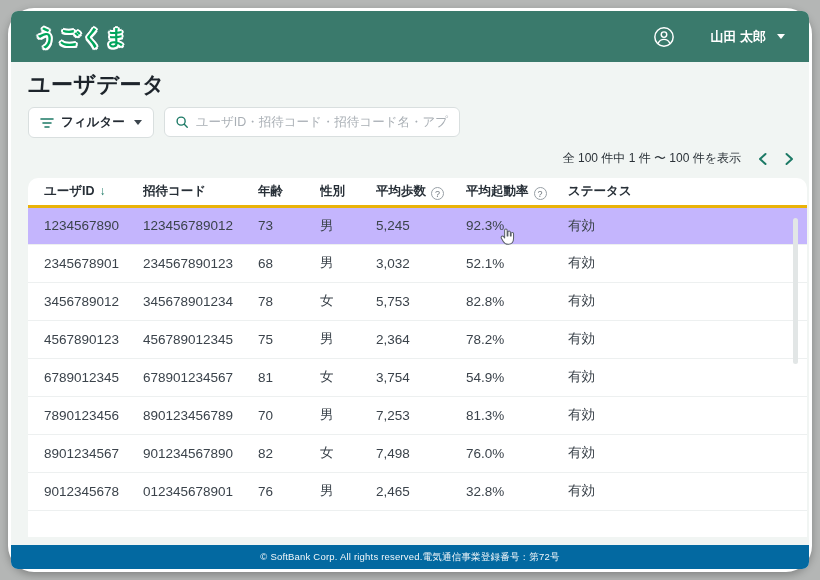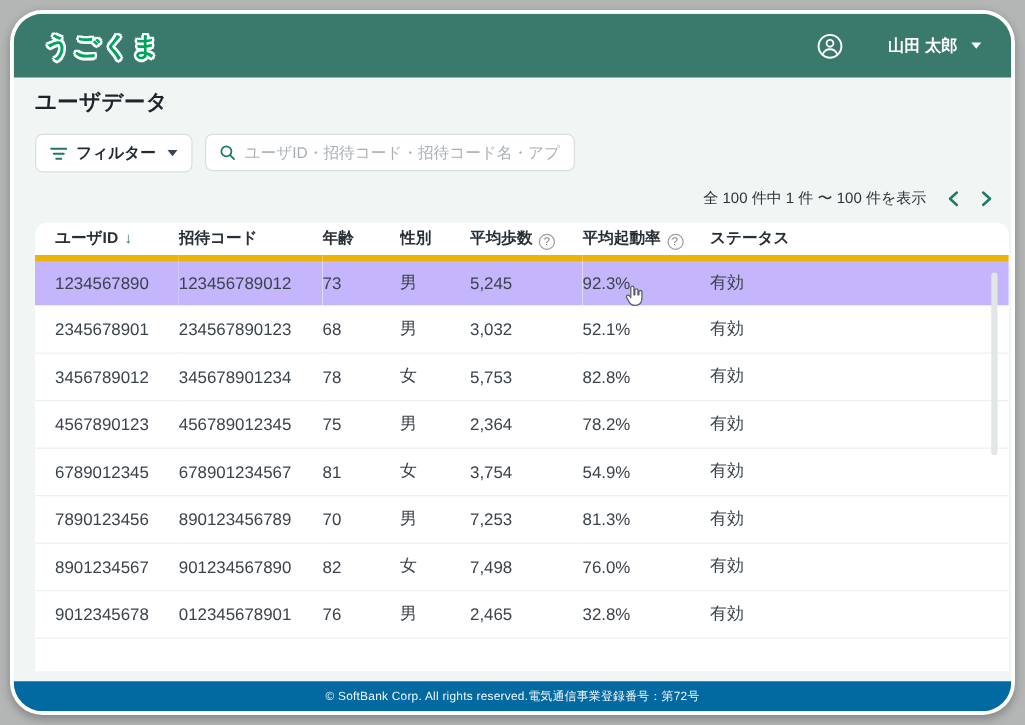--- a/index.html
+++ b/index.html
@@ -9,21 +9,21 @@
     font-family:"Liberation Sans","DejaVu Sans",sans-serif;
     position:relative;
     overflow:hidden;
   }
   .window {
     position:absolute; left:8px; top:8px; width:804px; height:564px;
     background:#ffffff; border-radius:26px; padding:3px;
     box-shadow:0 3px 8px rgba(0,0,0,.28);
   }
   .window-inner {
-    width:100%; height:100%; border-radius:23px; overflow:hidden;
+    width:100%; height:100%; border-radius:7px; overflow:hidden;
     background:#f1f5f3; position:relative;
   }
   
   .appbar {
     position:absolute; left:0; top:0; right:0; height:51px;
     background:#3a7a6c; display:flex; align-items:center;
     justify-content:space-between; padding:0 24px;
   }
   .logo {
     font-size:21px; font-weight:800; letter-spacing:2px; color:#00a55c;
@@ -34,21 +34,21 @@
   .user-menu .name { font-size:13px; font-weight:600;margin-left:28px; }
   .caret-down {
     width:0; height:0; border-left:4.5px solid transparent;
     border-right:4.5px solid transparent; border-top:5.5px solid #fff;
     margin-left:4px;
   }
   
   .content { position:absolute; left:0; top:51px; right:0; bottom:24px; }
   .page-title {
     position:absolute; left:17px; top:8px;
-    font-size:17px; font-weight:700; color:#1d242b; letter-spacing:.5px;
+    font-size:22px; font-weight:700; color:#1d242b; letter-spacing:.5px;
   }
   .filter-row { position:absolute; left:17px; top:45px; display:flex; gap:10px; }
   .btn-filter {
     height:31px; padding:0 11px; background:#fff; border:1px solid #d9dfdf;
     border-radius:6px; display:flex; align-items:center; gap:7px; cursor:pointer;
   }
   .btn-filter .lbl { font-size:12.5px; font-weight:700; color:#242b33; }
   .btn-filter .caret {
     width:0; height:0; border-left:4px solid transparent;
     border-right:4px solid transparent; border-top:5px solid #3c454d; margin-left:2px;
@@ -69,21 +69,21 @@
   .pg-chevron { cursor:pointer; display:flex; align-items:center; }
   
   .table-card {
     position:absolute; left:17px; right:2px; top:116px; bottom:8px;
     background:#fff; border-radius:10px 10px 0 0; overflow:hidden;
   }
   table { width:100%; border-collapse:collapse; table-layout:fixed; }
   th, td { text-align:left; font-weight:400; white-space:nowrap; overflow:hidden; }
   thead th {
     height:28px; font-size:12.5px; font-weight:700; color:#272f37;
-    border-bottom:5px solid #eab308; vertical-align:middle;
+    border-bottom:3px solid #eab308; vertical-align:middle;
   }
   tbody td {
     height:38px; font-size:13.5px; color:#3b434b; vertical-align:middle;
   }
   tbody tr { border-bottom:1px solid #edf0f0; cursor:pointer; }
   tbody tr.first { background:#c4b5fd; }
   th:first-child, td:first-child { padding-left:16px; }
   .sort-arrow { color:#1d7a66; font-size:12px; margin-left:5px; font-weight:700; }
   .help-icon {
     display:inline-flex; align-items:center; justify-content:center;

